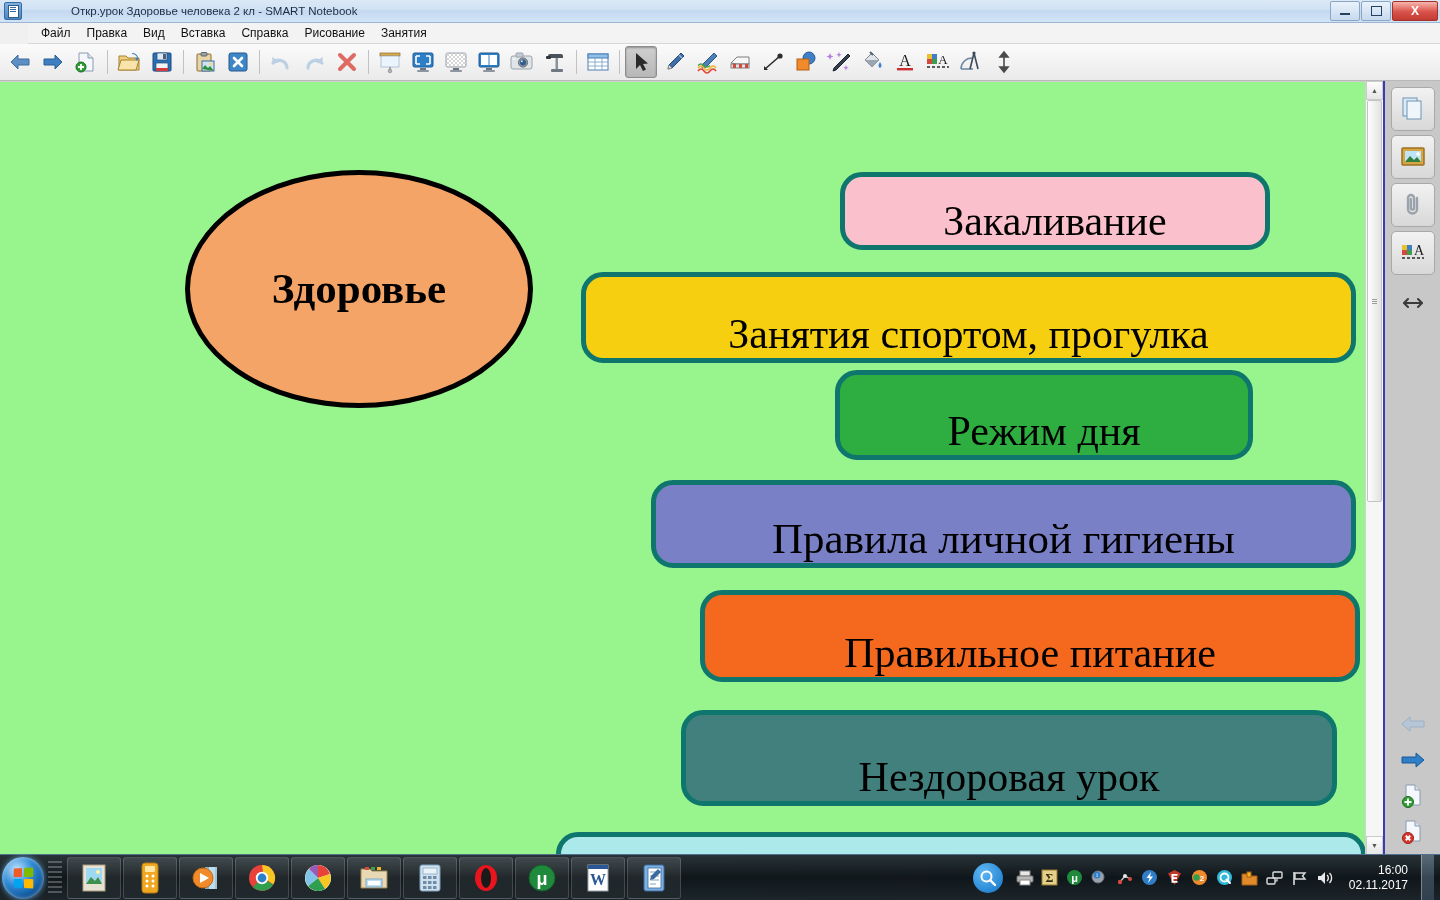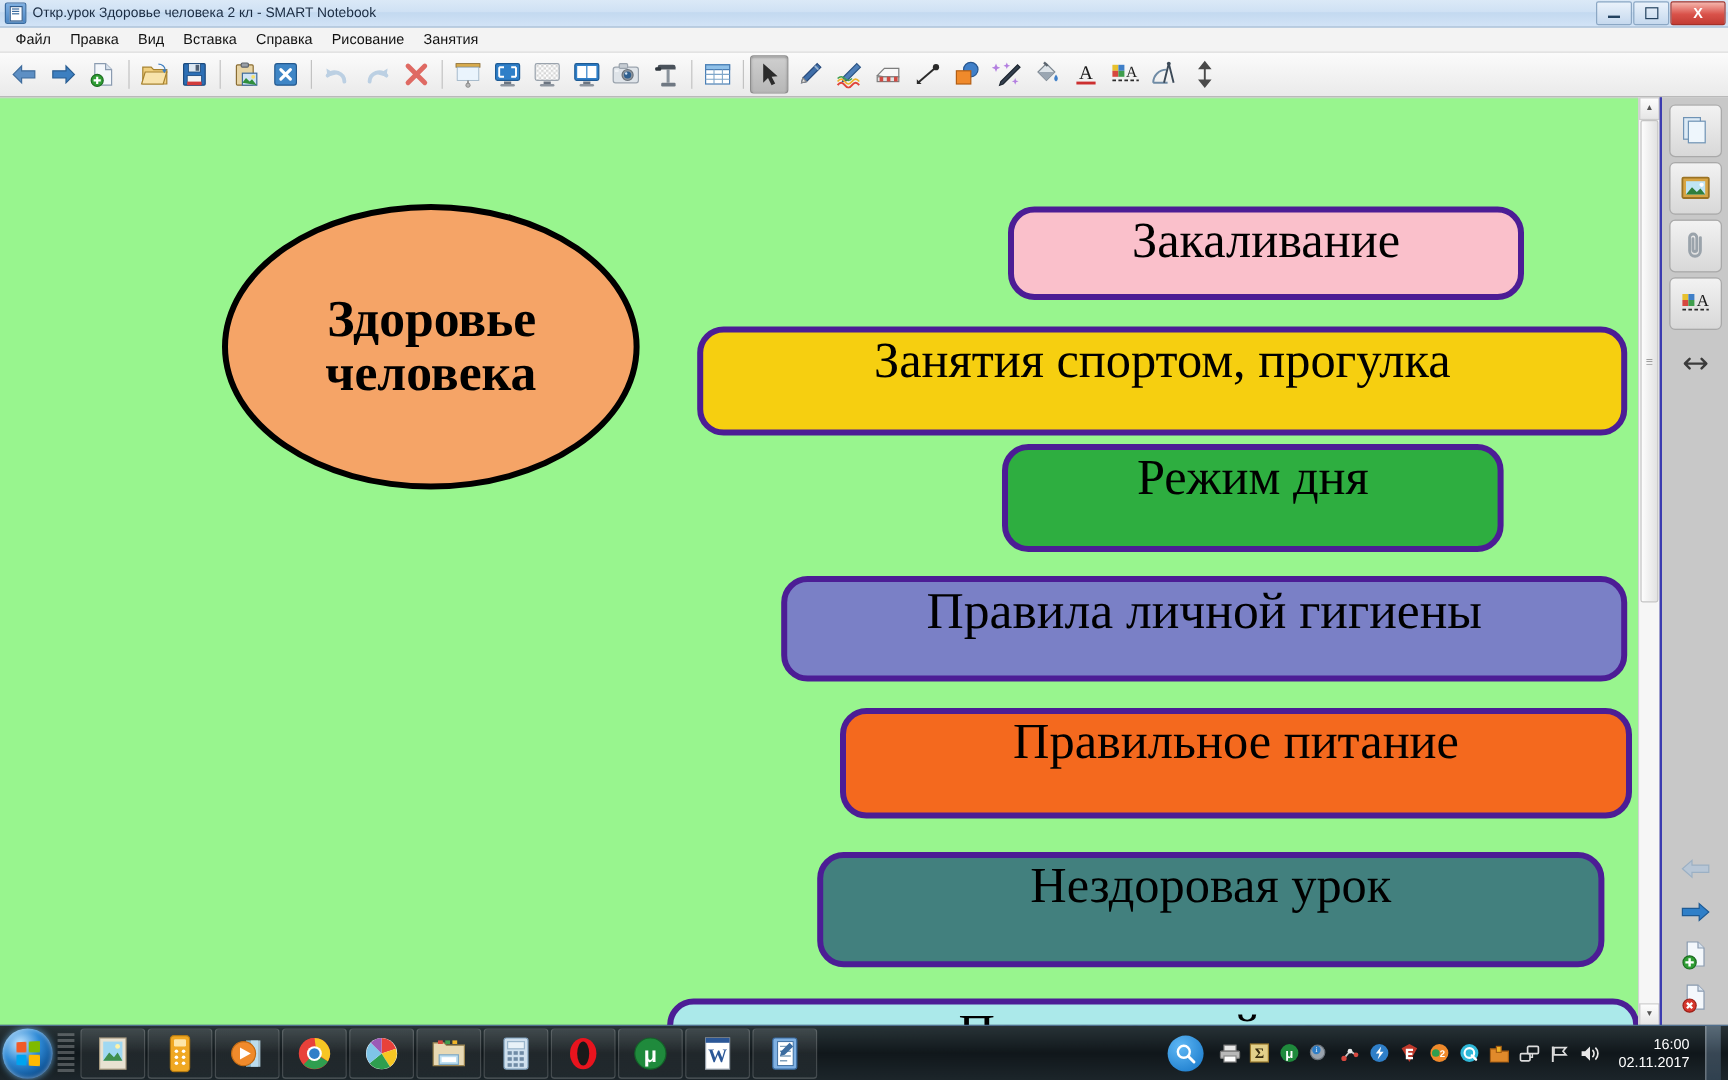--- a/index.html
+++ b/index.html
@@ -33,20 +33,21 @@
   }
 
   
   .titlebar {
     height: 22px;
     background: linear-gradient(180deg, #dbe9f7 0%, #cfe1f4 45%, #c3d9f0 48%, #d2e3f6 100%);
     border-bottom: 1px solid #9ab6d4;
     display: flex; align-items: center;
     padding-left: 4px;
     position: relative;
+    gap: 44px;
   }
   .title-icon {
     width: 16px; height: 16px; margin-right: 5px;
     background: linear-gradient(180deg,#7fb0e2,#4b86c4);
     border: 1px solid #3a6b9f; border-radius: 2px;
     position: relative; flex: 0 0 auto;
   }
   .title-icon::before {
     content: ""; position: absolute; left: 3px; top: 2px;
     width: 9px; height: 11px; background: #fff; border: 1px solid #2d5party;
@@ -80,21 +81,21 @@
   }
   .win-btn .min-glyph { display:block; width:10px; height:2px; background:#24425f; margin-top:6px; }
   .win-btn .max-glyph { display:block; width:9px; height:8px; border:1.5px solid #24425f; }
 
   
   .menubar {
     height: 20px;
     background: #f3f3f3;
     border-bottom: 1px solid #d7d7d7;
     display: flex; align-items: center;
-    padding-left: 6px; gap: 2px;
+    padding-left: 6px; gap: 2px; margin-left: 28px;
   }
   .menu-item {
     font-size: 12px; color: #111;
     padding: 2px 7px; cursor: default;
   }
 
   
   .toolbar {
     height: 36px;
     background: linear-gradient(180deg,#fbfbfb,#eaeaea);
@@ -195,23 +196,23 @@
     display: flex; align-items: center; justify-content: center;
     text-align: right;
     font-family: "Liberation Serif", serif;
     font-weight: bold;
     color: #000;
     line-height: 1.05;
     box-sizing: border-box;
   }
   .pill {
     position: absolute;
-    border: 5px solid #4c1d95;
+    border: 5px solid #0f766e;
     border-radius: 22px;
-    display: flex; align-items: flex-start; justify-content: center;
+    display: flex; align-items: flex-end; justify-content: center;
     font-family: "Liberation Serif", serif;
     color: #000;
     box-sizing: border-box;
     white-space: nowrap;
   }
 
   
   .taskbar {
     position: absolute; left: 0; bottom: 0;
     width: 1440px; height: 45px;
@@ -541,21 +542,20 @@
   </div>
 
   <div class="main">
 
     <div class="canvas-wrap">
       <div class="canvas"></div>
 
       <div class="ellipse" style="left:185px; top:88px; width:348px; height:238px; background:#f5a467; font-size:43px;">
         <div>
           <div>Здоровье</div>
-          <div>человека</div>
         </div>
       </div>
 
       <div class="pill" style="left:840px; top:90px; width:430px; height:78px; background:#fac0cb; font-size:42px;">
         <span>Закаливание</span>
       </div>
 
       <div class="pill" style="left:581px; top:190px; width:775px; height:91px; background:#f6cf10; font-size:42px;">
         <span>Занятия спортом, прогулка</span>
       </div>

